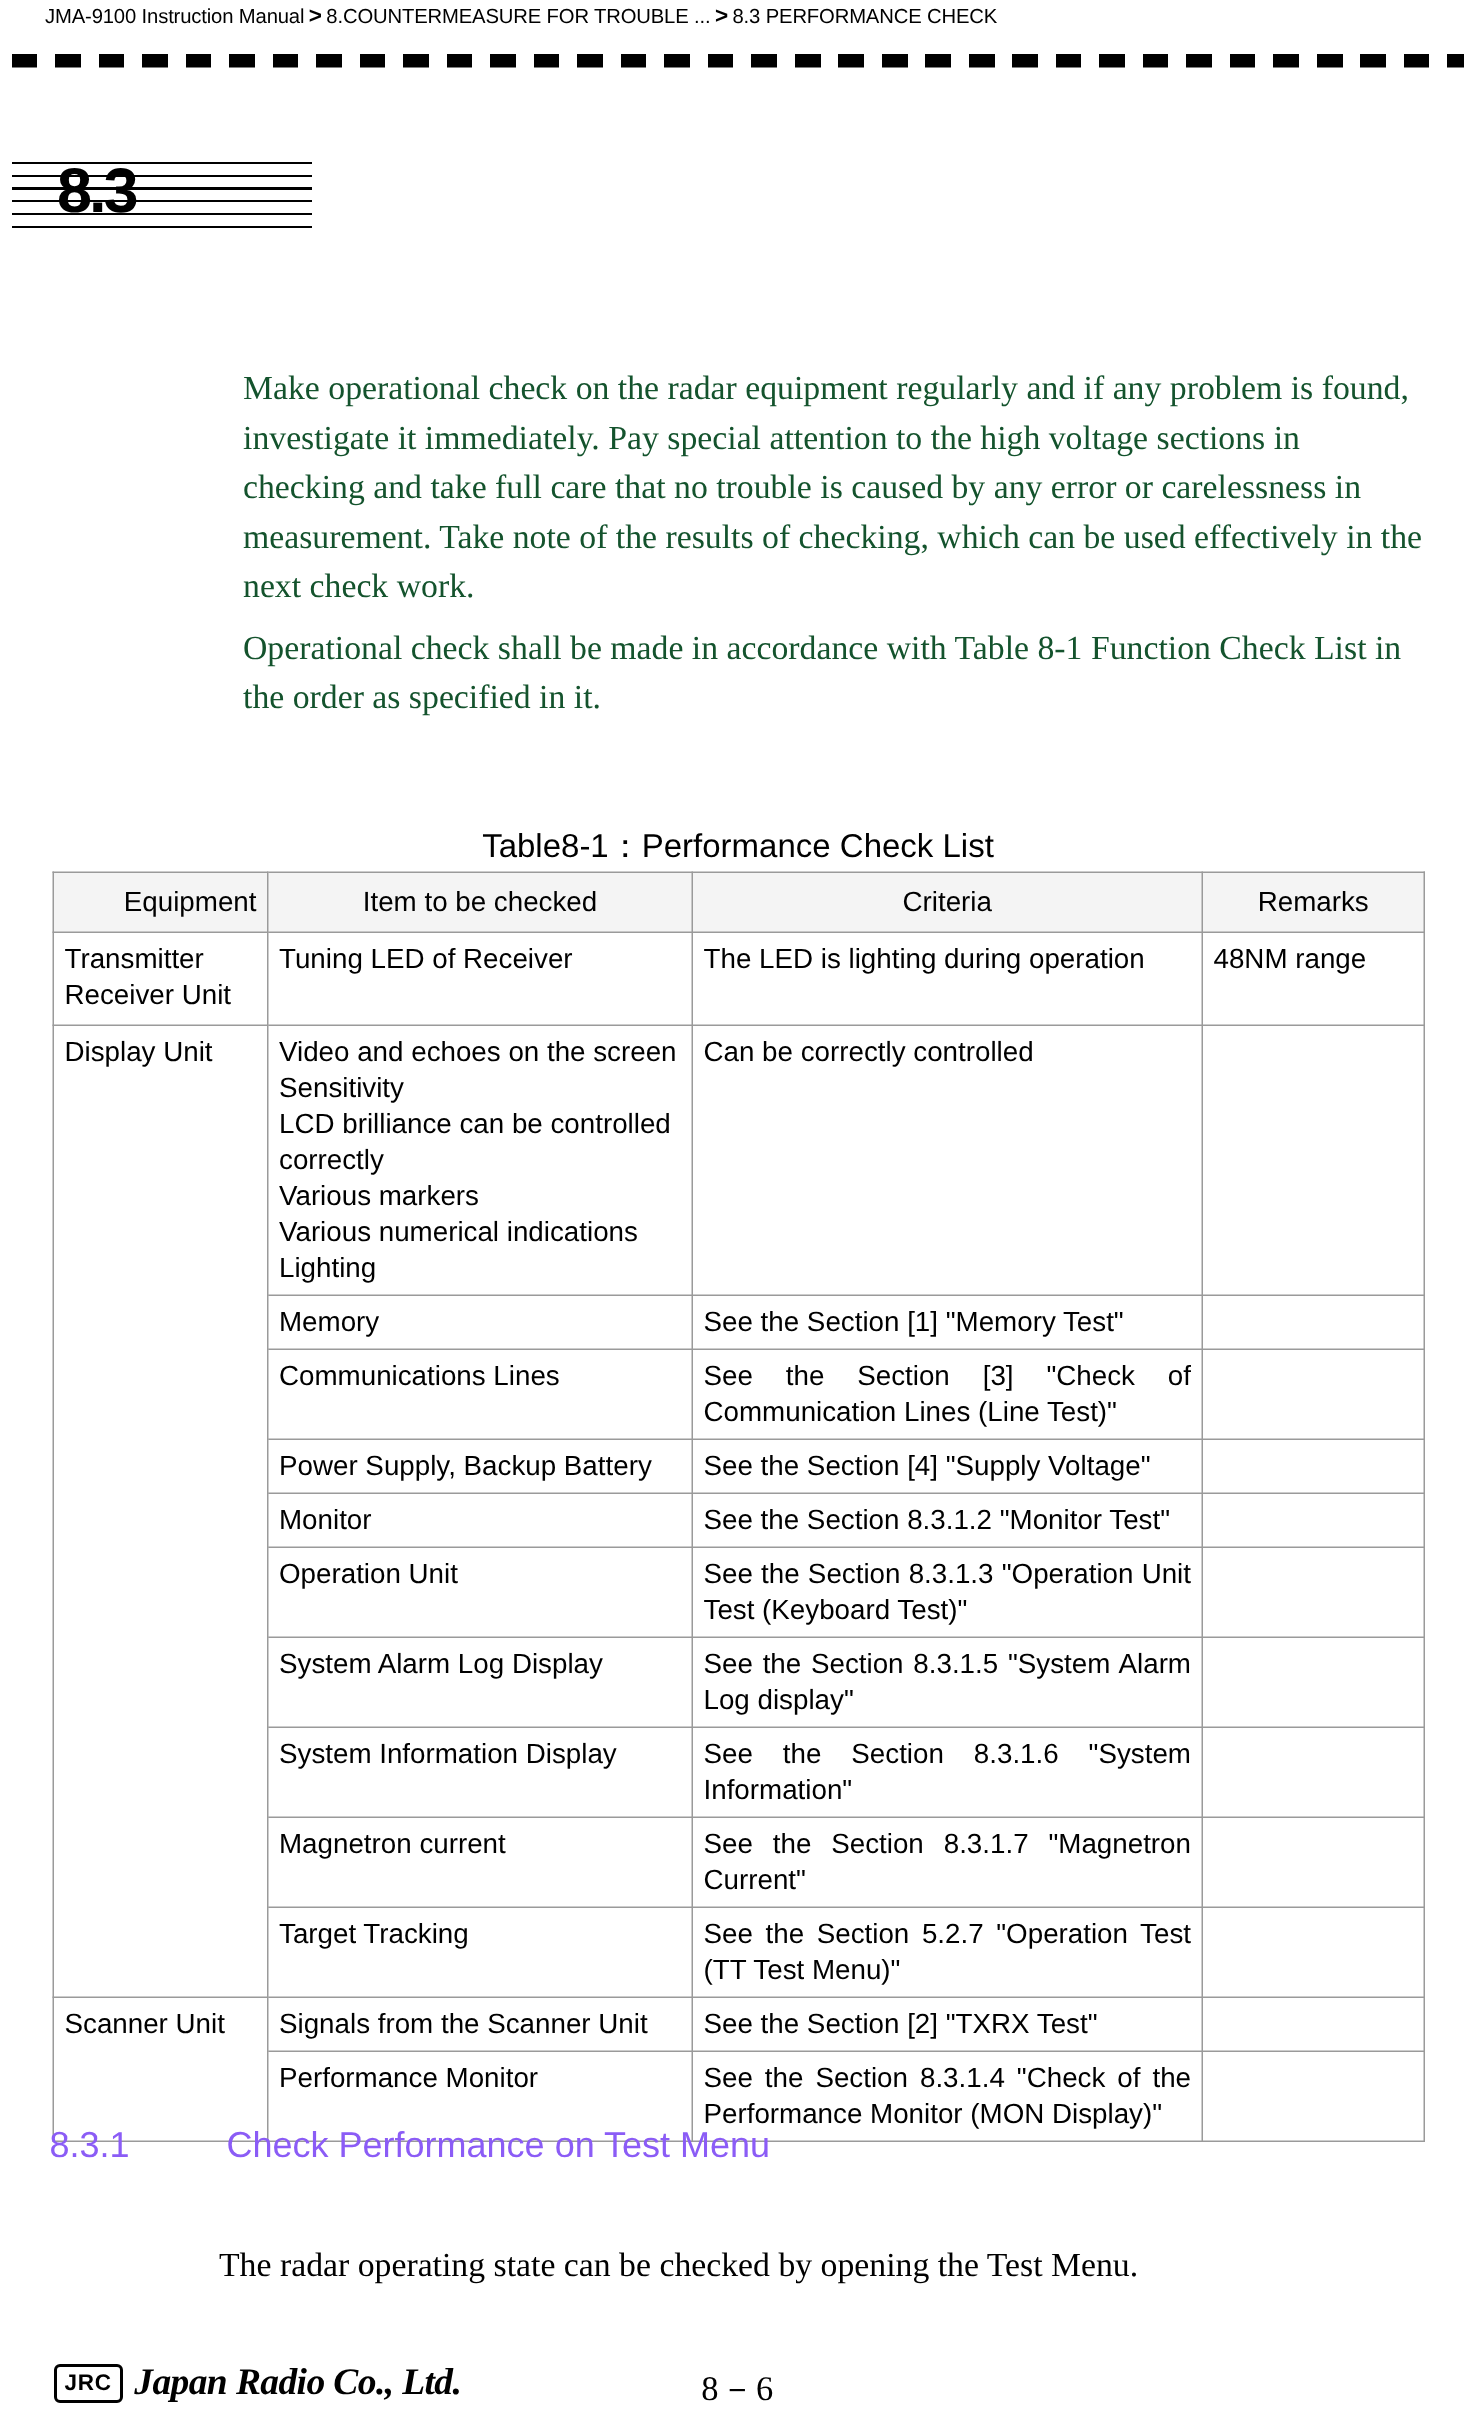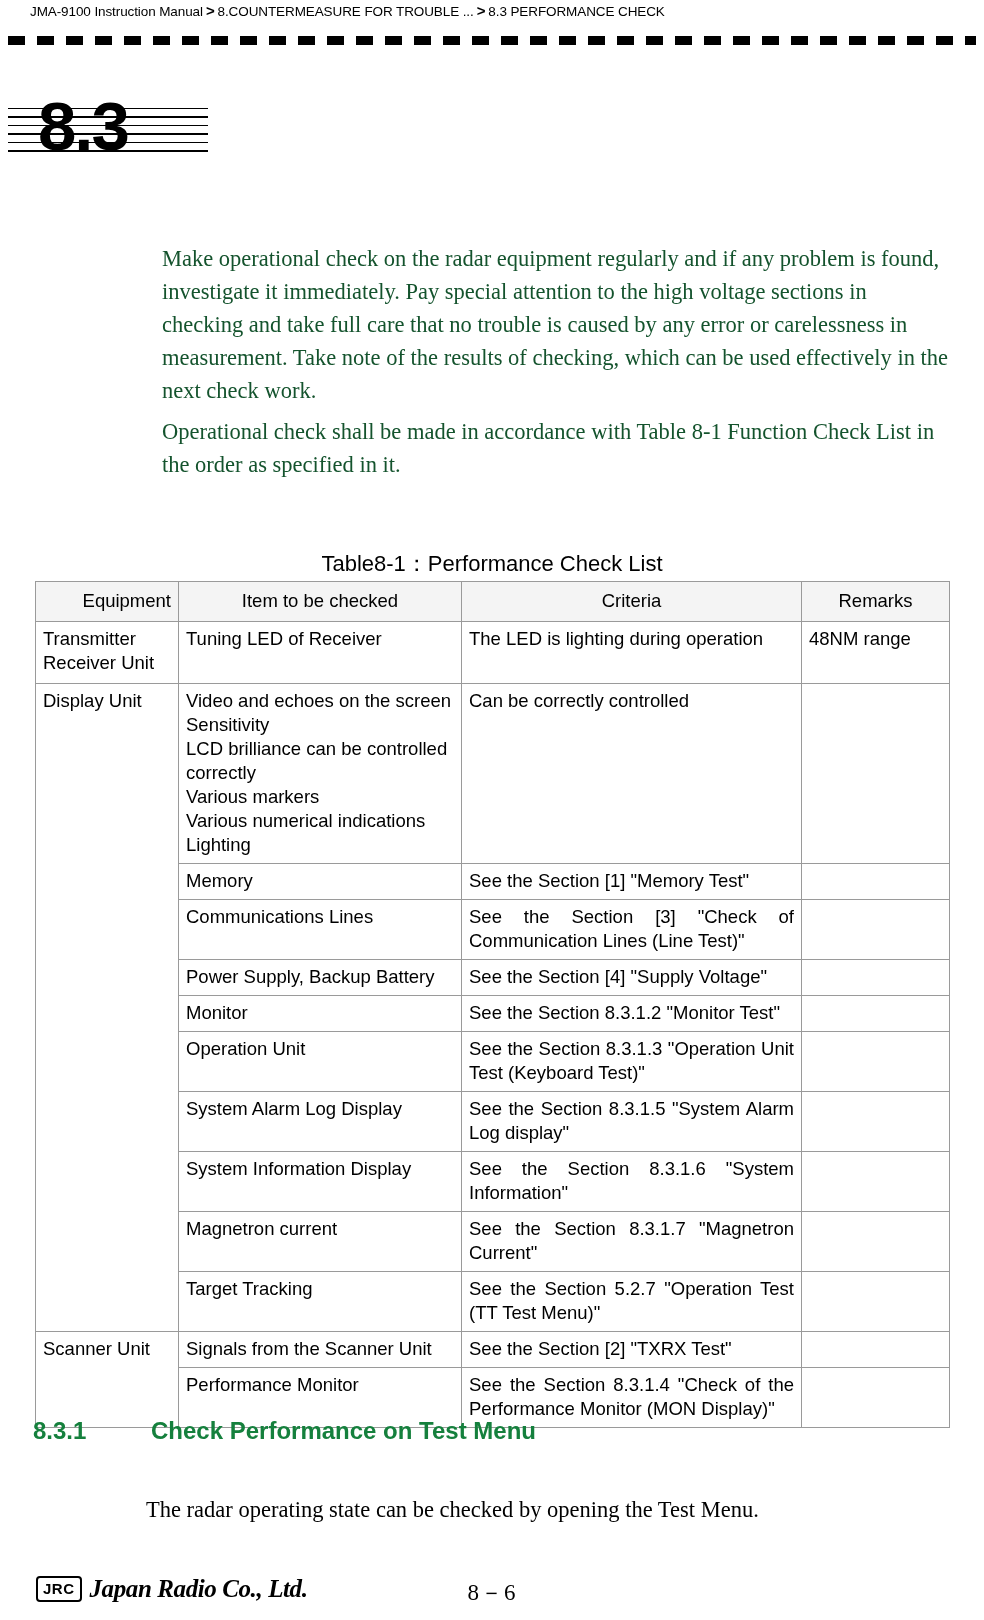--- a/index.html
+++ b/index.html
@@ -68,21 +68,21 @@
     height: 44px;
     background-image: repeating-linear-gradient(
       to bottom,
       #000 0px, #000 1.5px,
       #fff 1.5px, #fff 8.5px);
   }
   .chapter-num {
     position: absolute;
     left: 30px;
     top: -4px;
-    font-size: 69px;
+    font-size: 42px;
     font-weight: bold;
     line-height: 70px;
     letter-spacing: -2px;
     color: #000;
     background: transparent;
   }
   .chapter-title {
     position: absolute;
     left: 228px;
     top: 8px;
@@ -169,22 +169,22 @@
 
   .tall-r1 td { height: 50px; }
 
   
   .subsection {
     position: absolute;
     top: 1417px;
     left: 33px;
     width: 900px;
     font-size: 24px;
-    font-weight: bold;
-    color: #15803d;
+    font-weight: normal;
+    color: #8b5cf6;
   }
   .subsection .sub-num {
     display: inline-block;
     width: 118px;
   }
   .subsection .sub-title {
     display: inline-block;
   }
   .sub-para {
     position: absolute;

